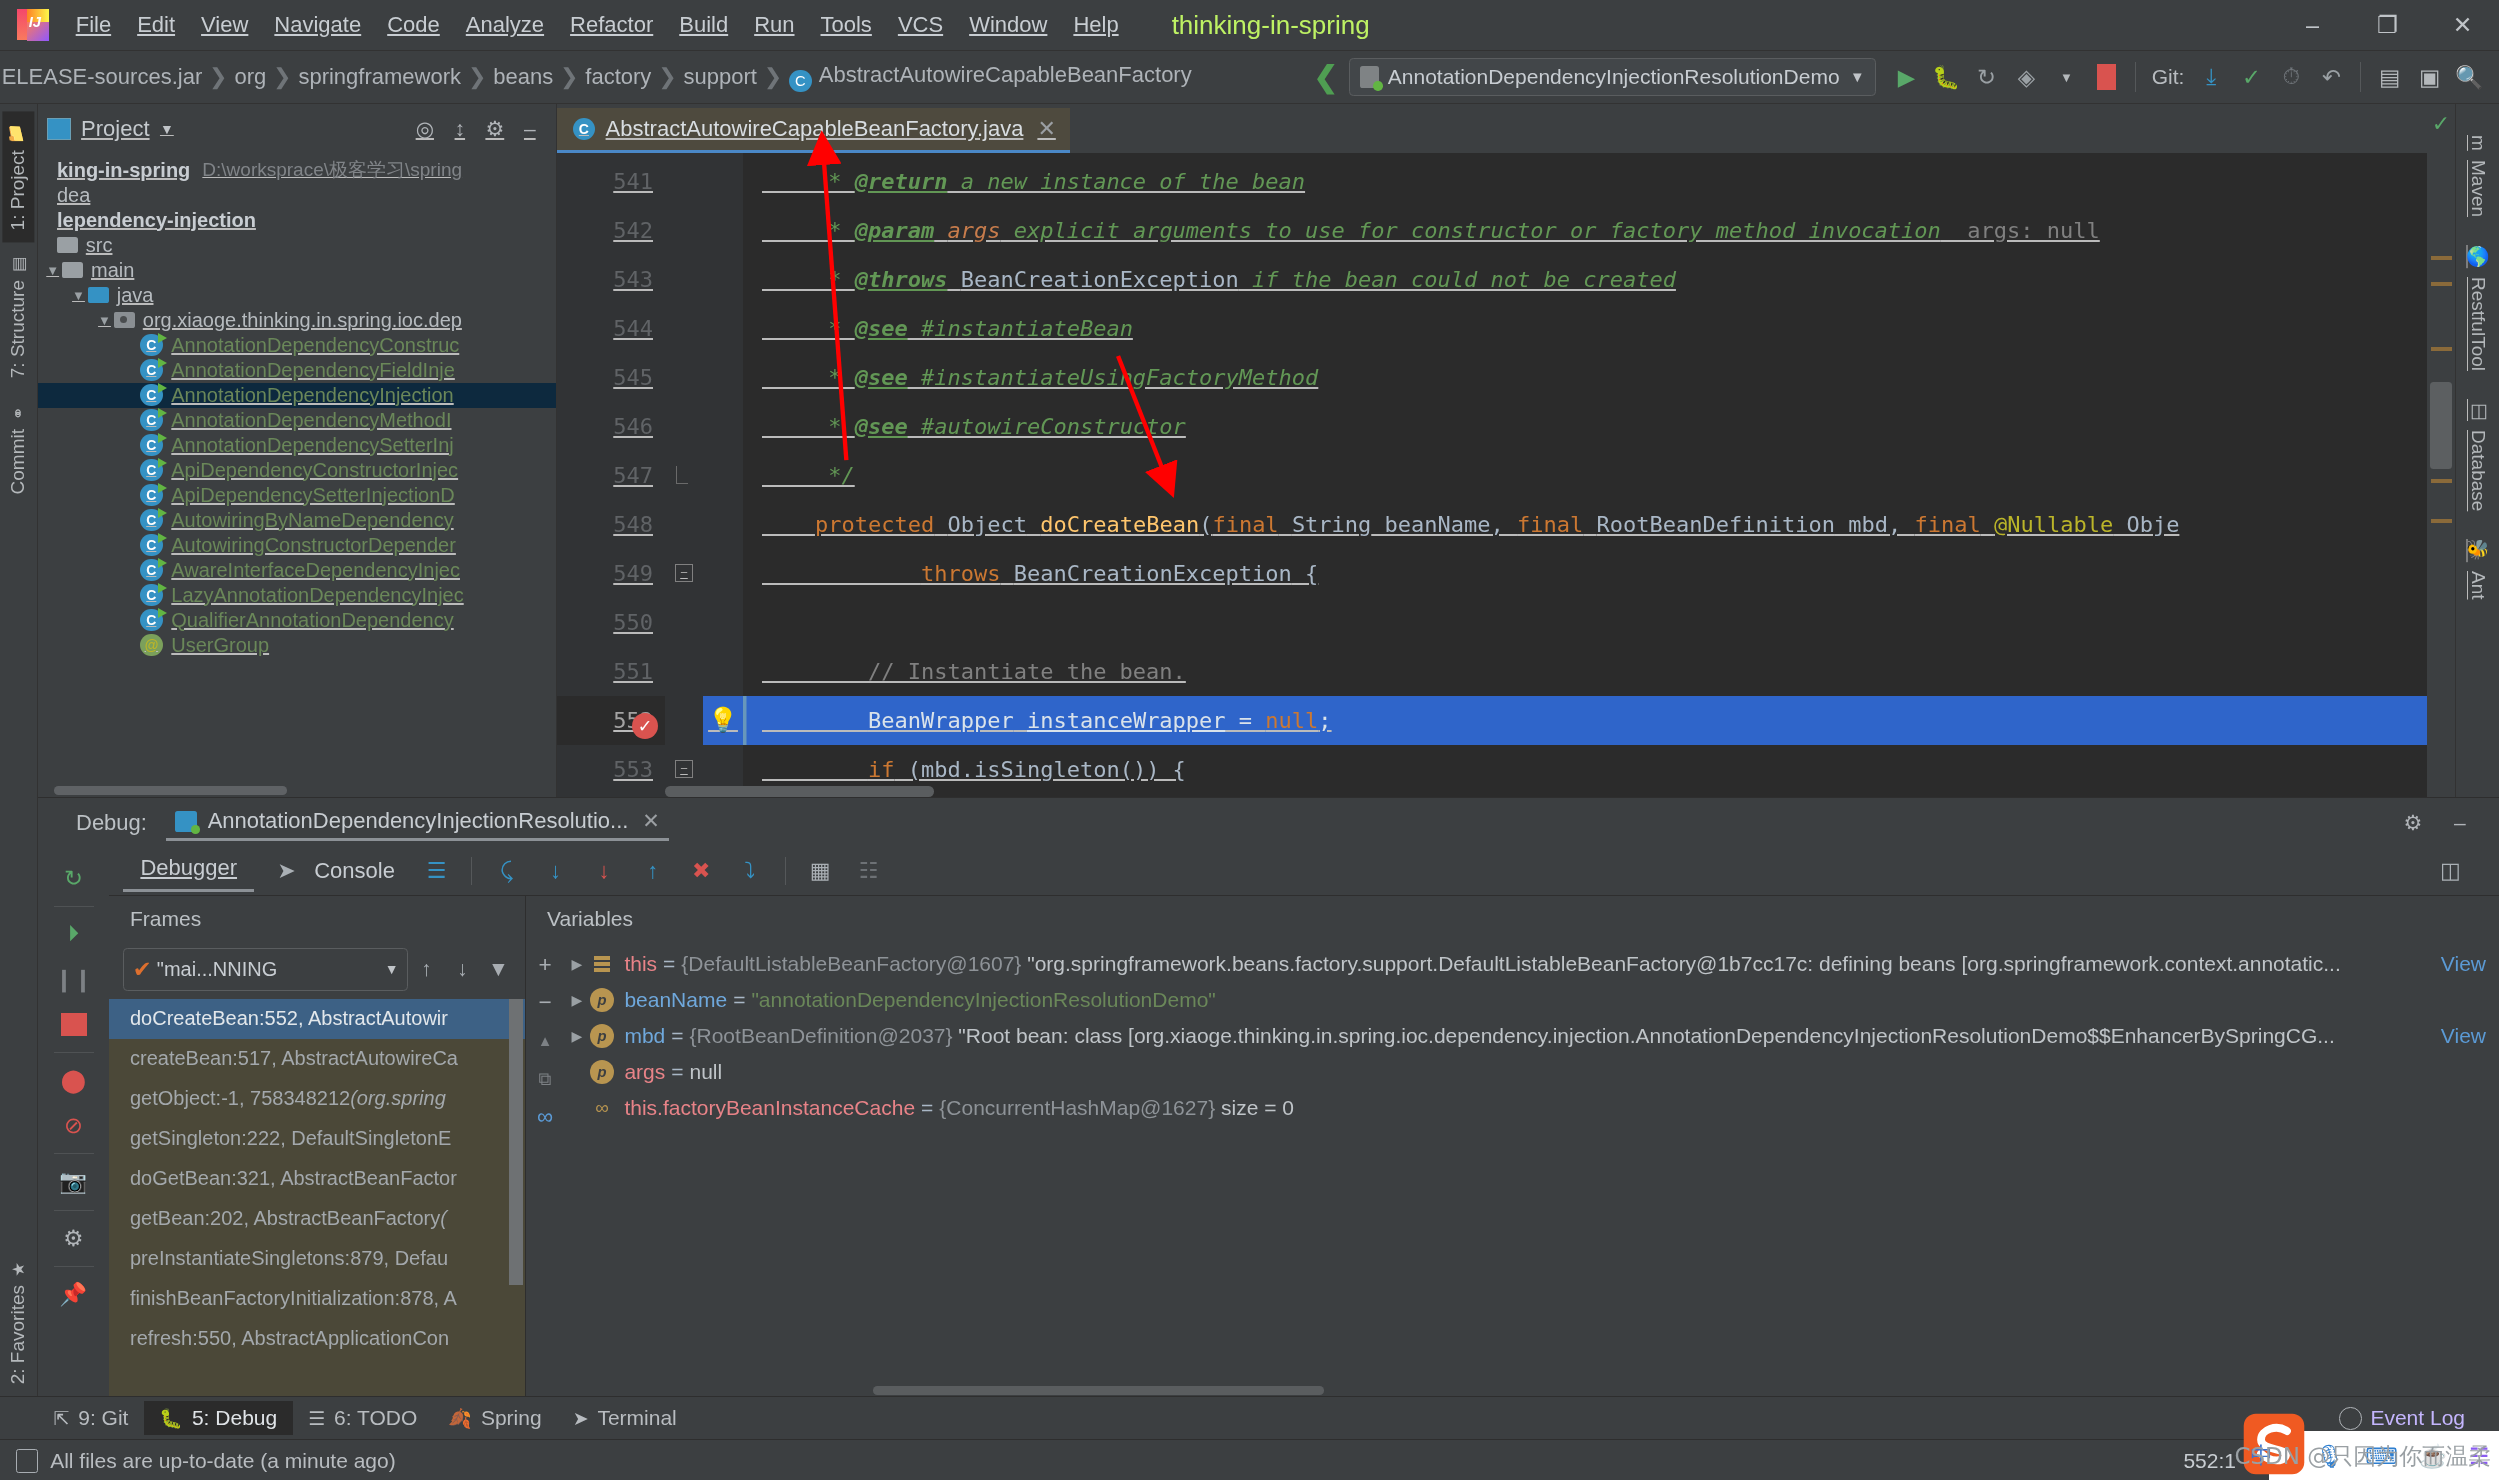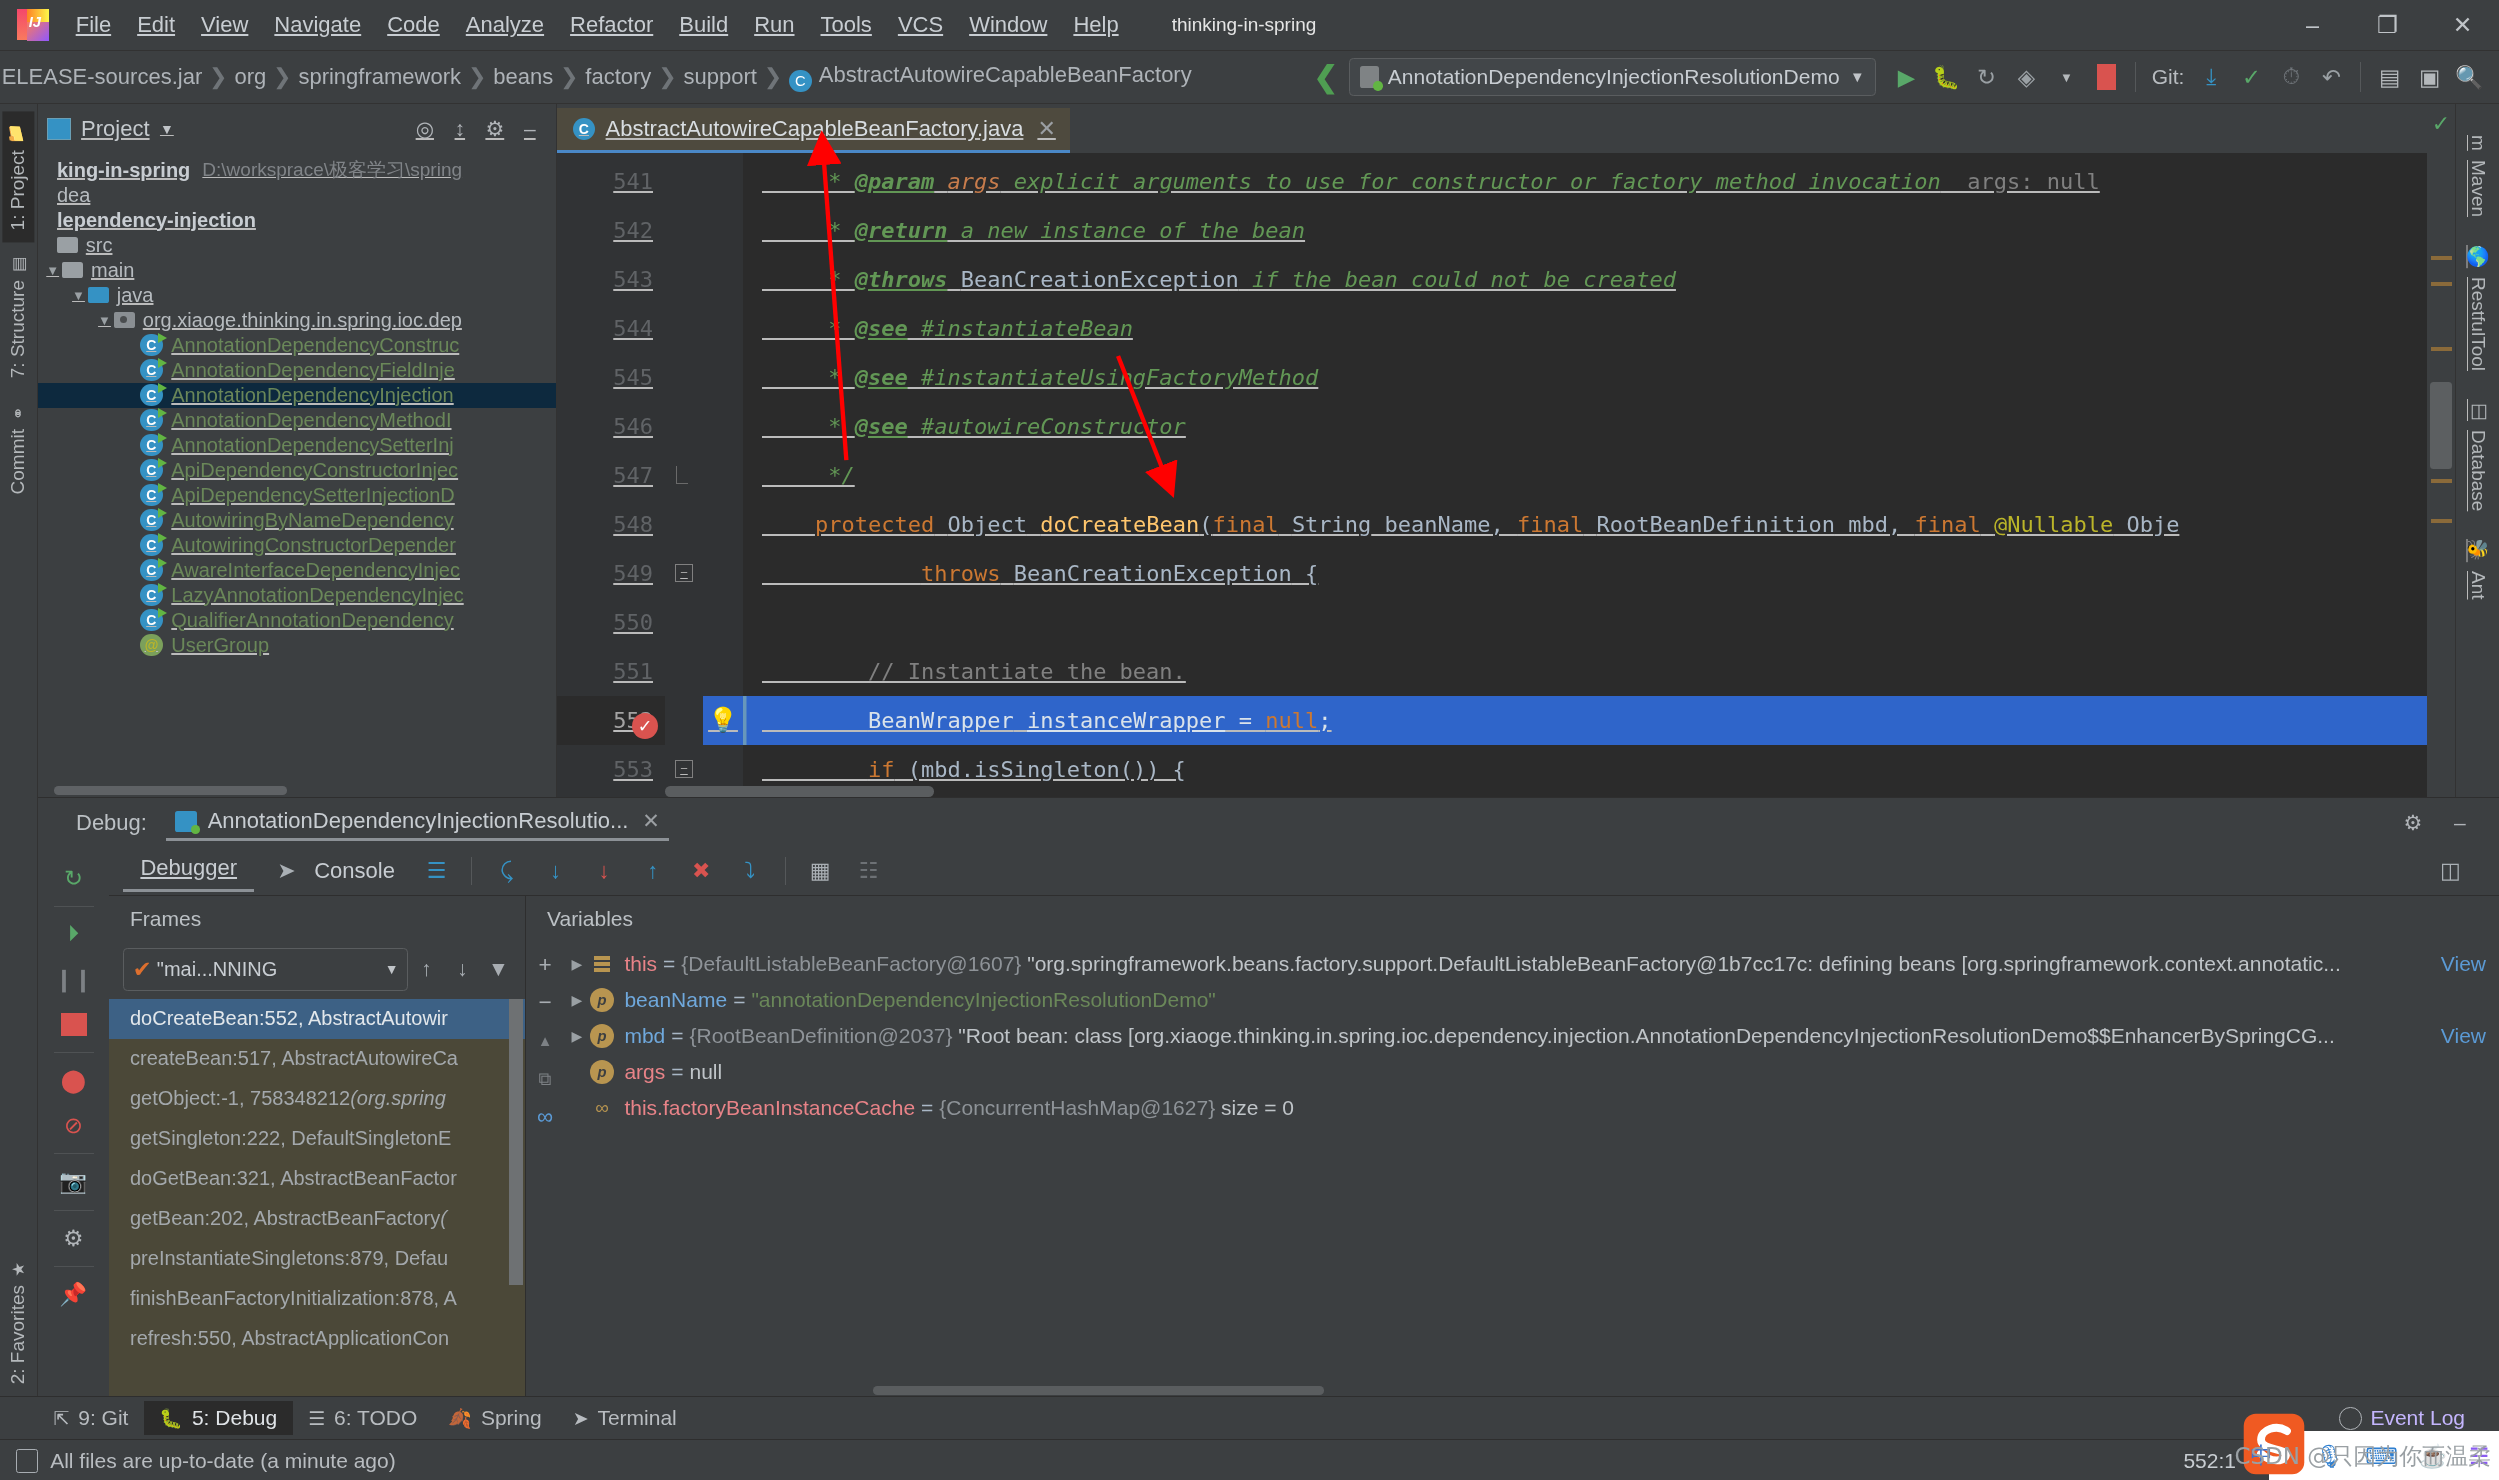--- a/index.html
+++ b/index.html
@@ -12,21 +12,21 @@
   
   .menubar { height:50px; background:#3c3f41; display:flex; align-items:center;
     padding-left:8.7px; flex:0 0 50px; position:relative; }
   .logo { width:35px; height:35px; margin:0 12px 0 7px; position:relative; flex:0 0 35px; }
   .logo .l1 { position:absolute; left:1.7px; top:1.7px; width:12px; height:31px; background:linear-gradient(180deg,#f4476b,#f97a5e); }
   .logo .l2 { position:absolute; left:11.3px; top:1.7px; width:22px; height:15.6px; background:linear-gradient(90deg,#fd8224,#fcf84a); }
   .logo .l3 { position:absolute; left:11.3px; top:14px; width:22px; height:19px; background:linear-gradient(135deg,#f97a5e,#9058ff); }
   .logo .lt { position:absolute; left:13px; top:6px; color:#fff; font-size:14.8px; font-weight:bold; font-style:italic; z-index:3; }
   .menu-item { padding:5.2px 13px; font-size:22px; color:#c8cdd2; cursor:default; white-space:nowrap; }
   .menu-item span.u { text-decoration:underline; }
-  .win-title { margin-left:40px; font-size:19px; color:#e5e5e5; }
+  .win-title { margin-left:40px; font-size:26px; color:#bef264; }
   .wincontrols { position:absolute; right:0; top:0; height:50px; display:flex; align-items:center; }
   .wc { width:75px; height:50px; display:flex; align-items:center; justify-content:center;
     color:#c0c4c8; font-size:23.4px; }
 
   
   .navbar { height:54px; background:#3c3f41; display:flex; align-items:center;
     border-top:0.9px solid #323232; border-bottom:0.9px solid #323232; flex:0 0 54px; padding-left:0px; }
   .crumbs { display:flex; align-items:center; color:#aeb3b8; font-size:22px; white-space:nowrap; }
   .crumb { padding:1.7px 5.2px; }
   .crumb.first { margin-left:-3.5px; }
@@ -512,22 +512,22 @@
                 <div class="foldmark"></div>
                 <div class="foldmark"></div>
                 <div class="foldmark"></div>
                 <div class="foldmark"></div>
                 <div class="foldmark" style="background: rgb(47, 101, 202);">
                   <span style="color:#ffc45f;font-size:24px;">💡</span>
                 </div>
                 <div class="foldmark"></div>
               </div>
             <div class="codearea" id="code">
+                <div class="cl"><span class="cmt">     * </span><span class="tag">@return</span><span class="cmt"> a new instance of the bean</span></div>
                 <div class="cl"><span class="cmt">     * </span><span class="tag">@param</span><span class="cmt"> </span><span class="param">args</span><span class="cmt"> explicit arguments to use for constructor or factory method invocation</span><span class="cmt2">  args: null</span></div>
-                <div class="cl"><span class="cmt">     * </span><span class="tag">@return</span><span class="cmt"> a new instance of the bean</span></div>
                 <div class="cl"><span class="cmt">     * </span><span class="tag">@throws</span><span class="cmt"> </span><span class="typ">BeanCreationException</span><span class="cmt"> if the bean could not be created</span></div>
                 <div class="cl"><span class="cmt">     * </span><span class="tag">@see</span><span class="cmt"> #instantiateBean</span></div>
                 <div class="cl"><span class="cmt">     * </span><span class="tag">@see</span><span class="cmt"> #instantiateUsingFactoryMethod</span></div>
                 <div class="cl"><span class="cmt">     * </span><span class="tag">@see</span><span class="cmt"> #autowireConstructor</span></div>
                 <div class="cl"><span class="cmt">     */</span></div>
                 <div class="cl"><span class="typ">    </span><span class="kw">protected</span><span class="typ"> </span><span class="typ">Object</span><span class="typ"> </span><span class="fn">doCreateBean</span><span class="typ">(</span><span class="kw">final</span><span class="typ"> </span><span class="typ">String</span><span class="typ"> beanName, </span><span class="kw">final</span><span class="typ"> </span><span class="typ">RootBeanDefinition</span><span class="typ"> mbd, </span><span class="kw">final</span><span class="typ"> </span><span class="ann">@Nullable</span><span class="typ"> Obje</span></div>
                 <div class="cl"><span class="typ">            </span><span class="kw">throws</span><span class="typ"> </span><span class="typ">BeanCreationException</span><span class="typ"> {</span></div>
                 <div class="cl"></div>
                 <div class="cl"><span class="cmt2">        // Instantiate the bean.</span></div>
                 <div class="cl cur curbar"><span class="typ">        </span><span class="typ">BeanWrapper</span><span class="typ"> </span><span class="und">instanceWrapper</span><span class="typ"> = </span><span class="kw">null</span><span class="typ">;</span></div>

